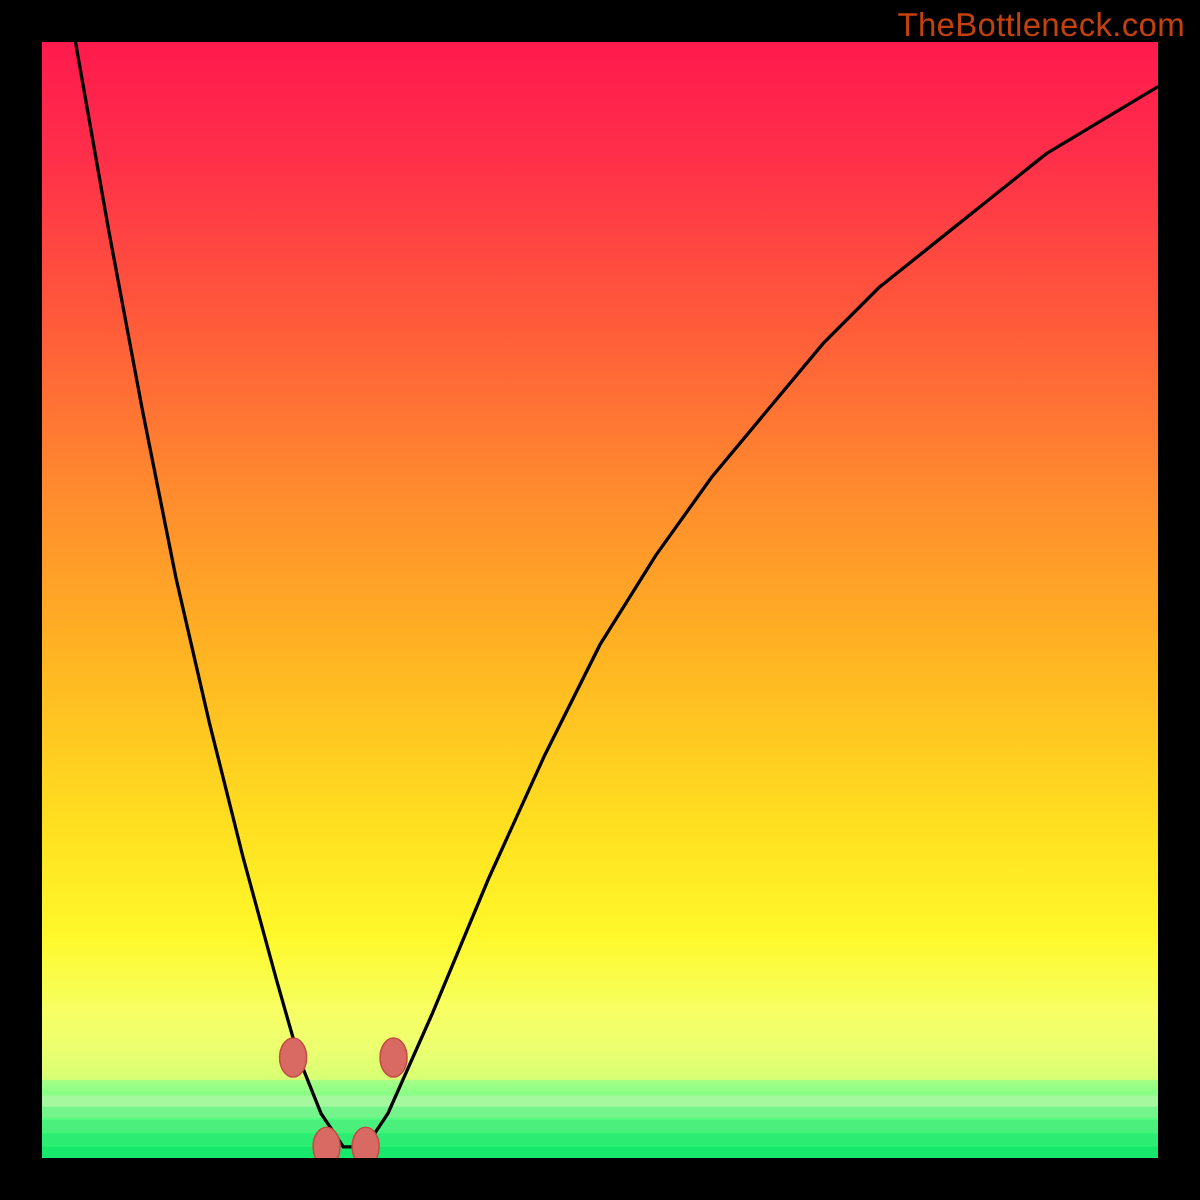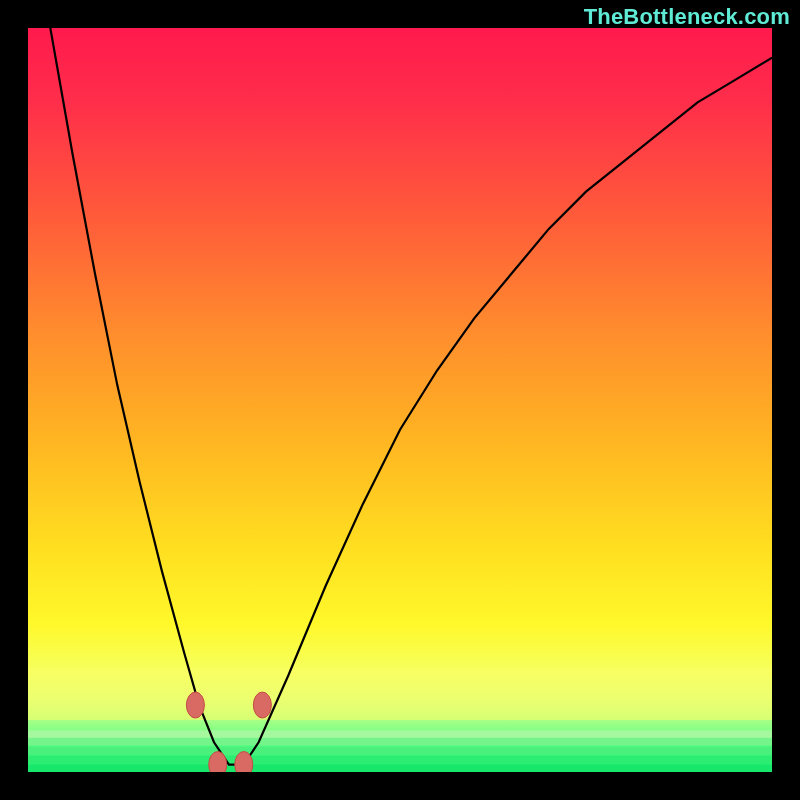--- a/index.html
+++ b/index.html
@@ -23,23 +23,23 @@
     position: absolute;
     left: 0;
     top: 0;
     width: 744px;
     height: 744px;
   }
   .watermark {
     position: absolute;
     top: 4px;
     right: 10px;
-    color: #5eead4;
+    color: #c2410c;
     font-size: 22px;
-    font-weight: 700;
+    font-weight: 400;
     letter-spacing: 0.2px;
     user-select: none;
   }
   svg { display: block; }
 </style>
 </head>
 <body>
 
 <div class="frame">
   <svg class="plot" viewBox="0 0 744 744">

